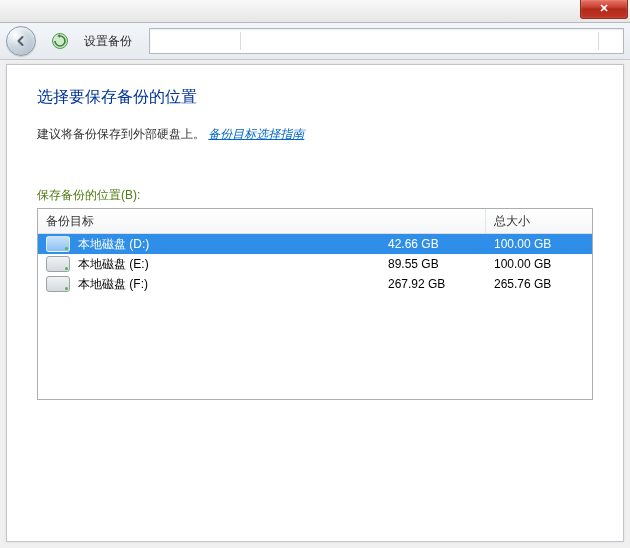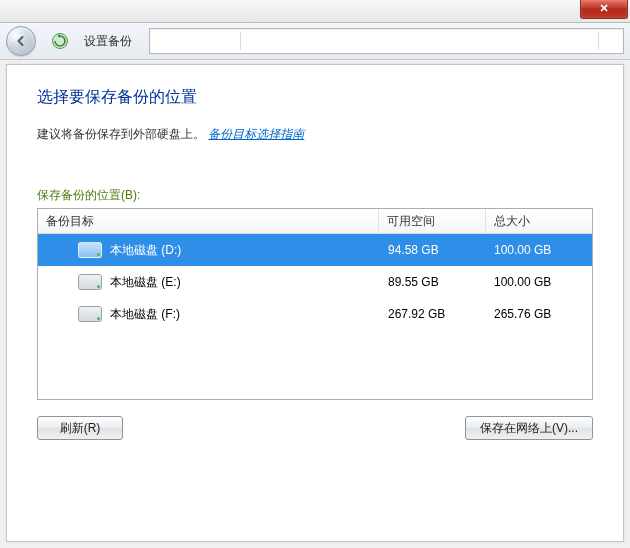--- a/index.html
+++ b/index.html
@@ -152,23 +152,22 @@
     font-size: 12px;
   }
   .col-target { flex: 1; }
   .col-free   { width: 90px; }
   .col-total  { width: 90px; border-right: none !important; }
 
   .list-body { flex:1; overflow:auto; }
   .list-row {
     display: flex;
     align-items: center;
-    height: 32px;
-    cursor: pointer;
-    padding-left: 32px;
+    height: 20px;
+    cursor: pointer;
   }
   .list-row.selected {
     background: #2f8fe8;
     color: #fff;
   }
   .row-target { flex:1; display:flex; align-items:center; padding-left:8px; gap:8px;}
   .row-free   { width: 90px; padding:0 8px; }
   .row-total  { width: 90px; padding:0 8px; }
 
   .disk-icon {
@@ -245,33 +244,32 @@
       <div class="advice">
         <span>建议将备份保存到外部硬盘上。</span>
         <a>备份目标选择指南</a>
       </div>
 
       <div class="list-label">保存备份的位置(B):</div>
 
       <div class="list-box">
         <div class="list-header">
           <div class="col-target">备份目标</div>
-          <div class="col-free">可用空间</div>
           <div class="col-total">总大小</div>
         </div>
         <div class="list-body" id="list-body">
             <div class="list-row selected row-sel">
               <div class="row-target">
                 <span class="disk-icon">
                   <span class="body"></span>
                   <span class="led"></span>
                 </span>
                 <span>本地磁盘 (D:)</span>
               </div>
-              <div class="row-free">94.58 GB</div>
+              <div class="row-free">42.66 GB</div>
               <div class="row-total">100.00 GB</div>
             </div>
             <div class="list-row">
               <div class="row-target">
                 <span class="disk-icon">
                   <span class="body"></span>
                   <span class="led"></span>
                 </span>
                 <span>本地磁盘 (E:)</span>
               </div>
@@ -285,25 +283,17 @@
                   <span class="led"></span>
                 </span>
                 <span>本地磁盘 (F:)</span>
               </div>
               <div class="row-free">267.92 GB</div>
               <div class="row-total">265.76 GB</div>
             </div>
           </div>
       </div>
 
-      <div class="button-row">
-        <button class="win-btn">
-          <span>刷新(R)</span>
-        </button>
-        <button class="win-btn">
-          <span>保存在网络上(V)...</span>
-        </button>
-      </div>
 
     </div>
   </div>
 
 </div>
 
 </body></html>

